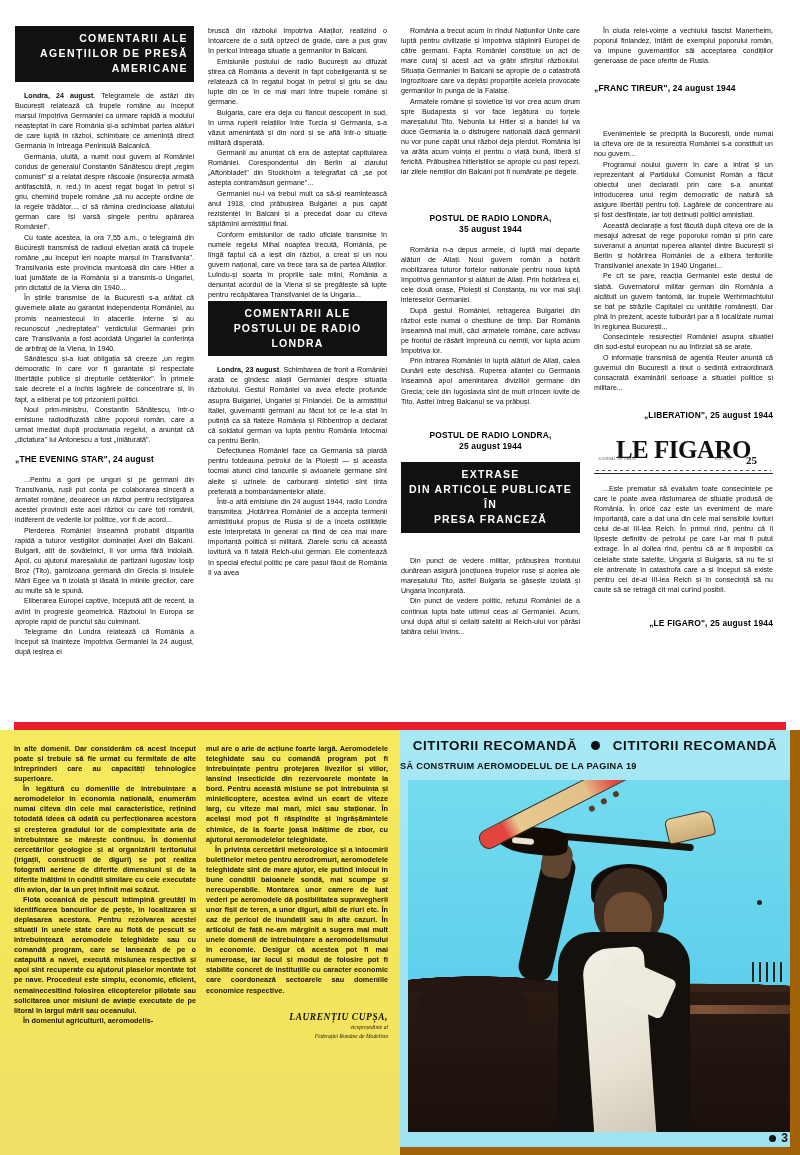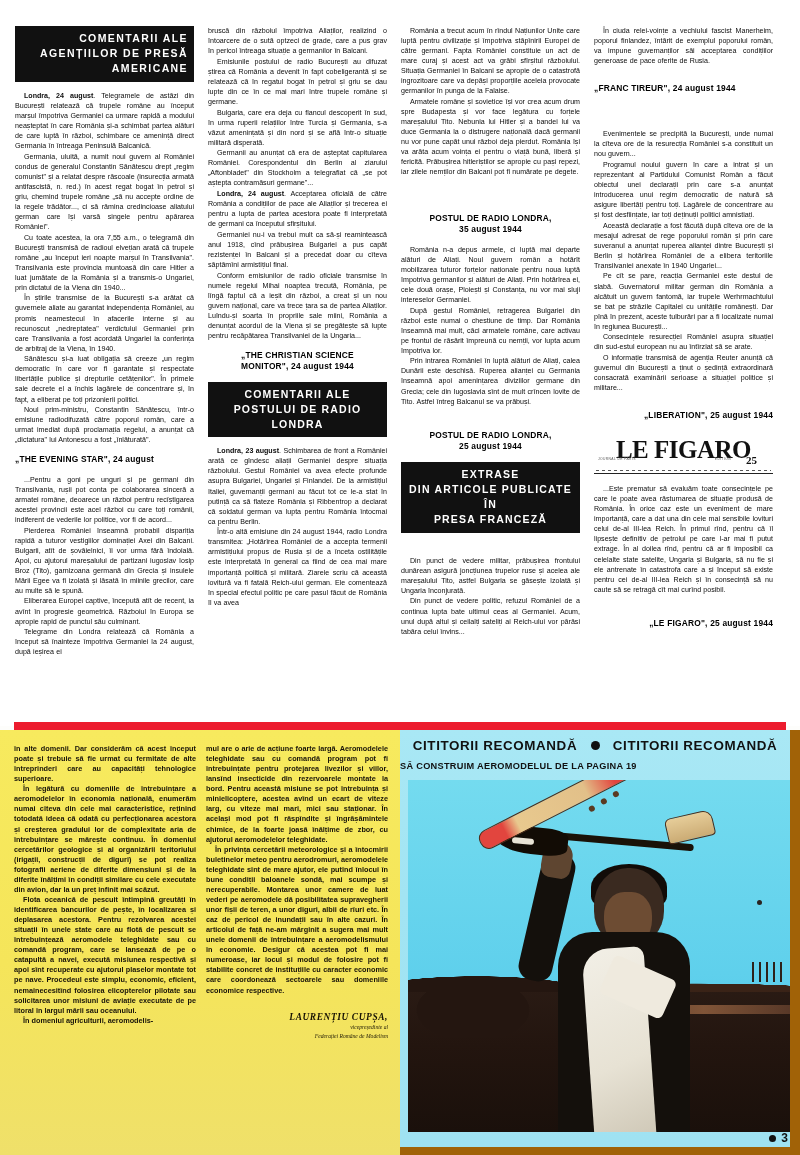--- a/index.html
+++ b/index.html
@@ -331,32 +331,28 @@
       <p class="art">Pierderea României înseamnă probabil dispariția rapidă a tuturor vestigiilor dominației Axei din Balcani. Bulgarii, atît de șovăielnici, îi vor urma fără îndoială. Apoi, cu ajutorul mareșalului de partizani iugoslav Iosip Broz (Tito), garnizoana germană din Grecia și insulele Mării Egee va fi izolată și lăsată în miinile grecilor, care au multe să le spună.</p>
       <p class="art">Eliberarea Europei captive, începută atît de recent, ia avînt în progresie geometrică. Războiul în Europa se apropie rapid de punctul său culminant.</p>
       <p class="art">Telegrame din Londra relatează că România a început să înainteze împotriva Germaniei la 24 august, după ieșirea ei</p>
     </div>
 
     <div class="col">
       <p class="art noind">bruscă din războiul împotriva Aliaților, realizind o întoarcere de o sută optzeci de grade, care a pus grav în pericol întreaga situație a germanilor în Balcani.</p>
       <p class="art">Emisiunile postului de radio București au difuzat știrea că România a devenit în fapt cobeligerantă și se relatează că în regatul bogat în petrol și griu se dau lupte din ce în ce mai mari între trupele române și germane.</p>
       <p class="art">Bulgaria, care era deja cu flancul descoperit în sud, în urma ruperii relațiilor între Turcia și Germania, s-a văzut amenințată și din nord și se află într-o situație militară disperată.</p>
       <p class="art">Germanii au anunțat că era de așteptat capitularea României. Corespondentul din Berlin al ziarului „Aftonbladet" din Stockholm a telegrafiat că „se pot aștepta contramăsuri germane"...</p>
-      <p class="art"><b>Londra, 24 august</b>. Acceptarea oficială de către România a condițiilor de pace ale Aliaților și trecerea ei pentru a lupta de partea acestora poate fi interpretată de germani ca începutul sfirșitului.</p>
       <p class="art">Germaniei nu-i va trebui mult ca să-și reamintească anul 1918, cînd prăbușirea Bulgariei a pus capăt rezistenței în Balcani și a precedat doar cu cîteva săptămîni armistițiul final.</p>
       <p class="art">Conform emisiunilor de radio oficiale transmise în numele regelui Mihai noaptea trecută, România, pe lîngă faptul că a ieșit din război, a creat și un nou guvern național, care va trece țara sa de partea Aliaților. Luîndu-și soarta în propriile sale miini, România a denunțat acordul de la Viena și se pregătește să lupte pentru recăpătarea Transilvaniei de la Ungaria...</p>
 
-      <div class="src-line src-center">
-        <div>„THE CHRISTIAN SCIENCE</div>
-        <div>MONITOR", 24 august 1944</div>
-      </div>
 
       <div class="banner centered">COMENTARII ALE POSTULUI DE RADIO LONDRA</div>
 
       <p class="art"><b>Londra, 23 august</b>. Schimbarea de front a României arată ce gîndesc aliații Germaniei despre situația războiului. Gestul României va avea efecte profunde asupra Bulgariei, Ungariei și Finlandei. De la armistițiul Italiei, guvernanții germani au făcut tot ce le-a stat în putință ca să flateze România și Ribbentrop a declarat că soldatul german va lupta pentru România întocmai ca pentru Berlin.</p>
+      <p class="art">Defecțiunea României face ca Germania să piardă pentru totdeauna petrolul de la Ploiești — și aceasta tocmai atunci cînd tancurile și avioanele germane sînt aleite și uzinele de carburanți sintetici sînt ținta preferată a bombardamentelor aliate.</p>
       <p class="art">Într-o altă emisiune din 24 august 1944, radio Londra transmitea: „Hotărîrea României de a accepta termenii armistițiului propus de Rusia și de a înceta ostilitățile este interpretată în general ca fiind de cea mai mare importanță politică și militară. Ziarele scriu că această lovitură va fi fatală Reich-ului german. Ele comentează în special efectul politic pe care pasul făcut de România îl va avea</p>
     </div>
 
     <div class="col">
       <p class="art">România a trecut acum în rîndul Națiunilor Unite care luptă pentru civilizație și împotriva stăpînirii Europei de către germani. Fapta României constituie un act de mare curaj și acest act va grăbi sfîrșitul războiului. Situația Germaniei în Balcani se apropie de o catastrofă ingrozitoare care va depăși proporțiile aceleia provocate germanilor în punga de la Falaise.</p>
       <p class="art">Armatele române și sovietice își vor crea acum drum spre Budapesta și vor face legătura cu forțele mareșalului Tito. Nebunia lui Hitler și a bandei lui va duce Germania la o distrugere națională dacă germanii nu vor pune capăt unui război deja pierdut. România își va arăta acum voința ei pentru o viață bună, liberă și fericită. Prăbușirea hitleriștilor se apropie cu pași repezi, iar zilele nemților din Balcani pot fi numărate pe degete.</p>
 
       <div class="spacer-lg"></div>
 
       <div class="src-line src-center">

